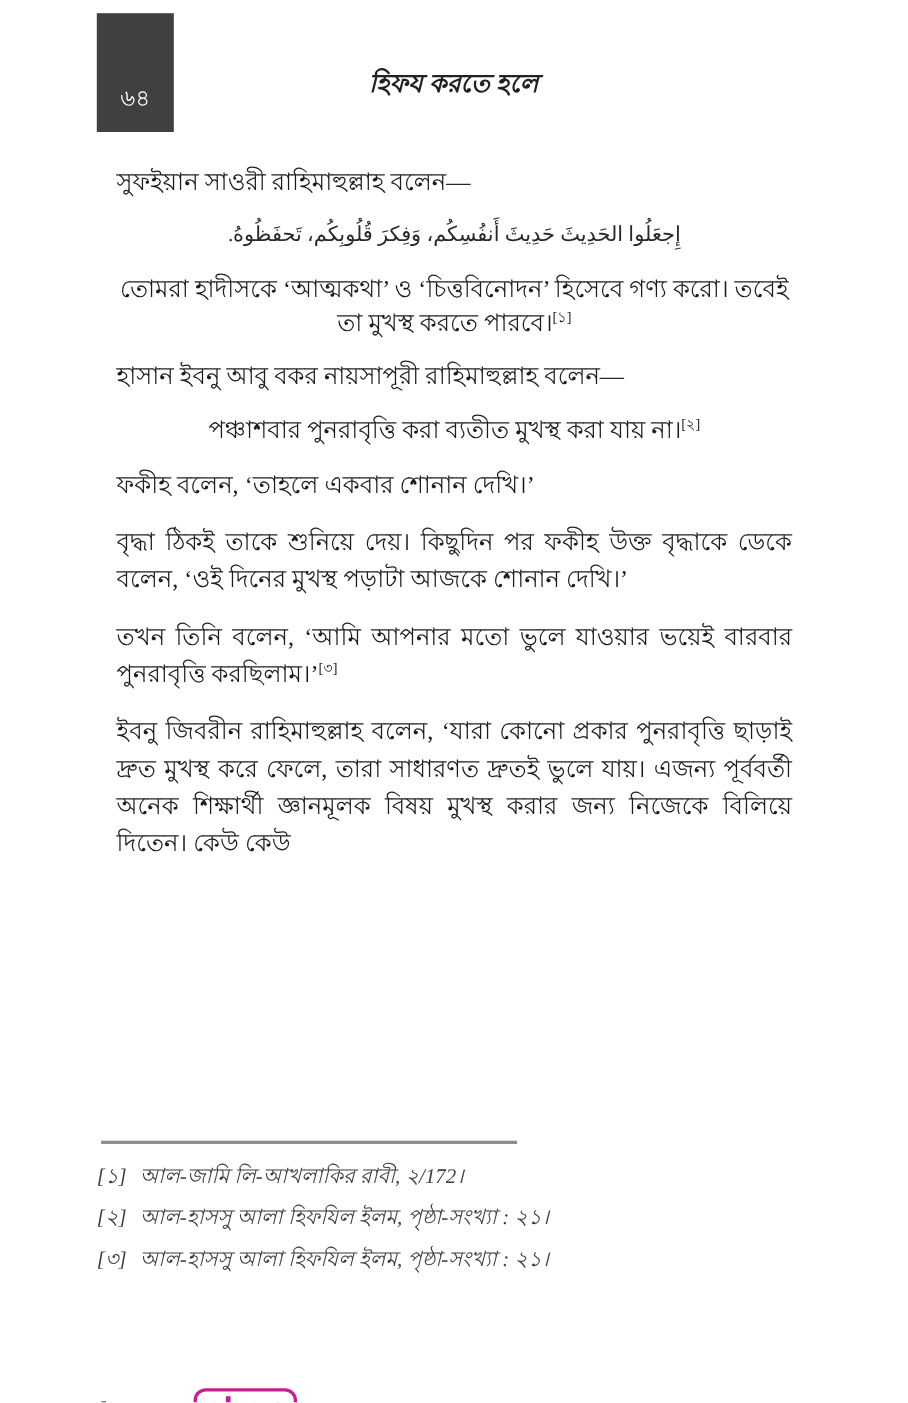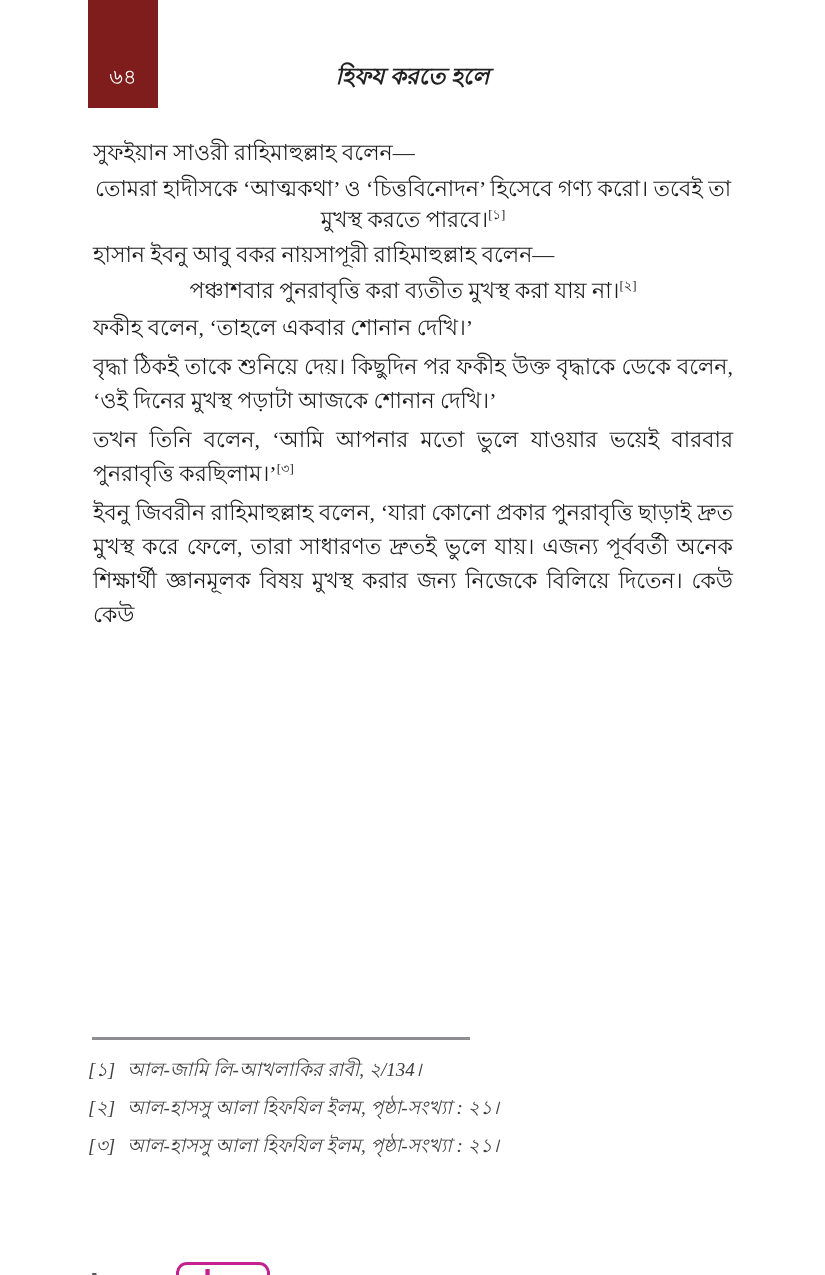--- a/index.html
+++ b/index.html
@@ -9,23 +9,23 @@
     height: 1275px;
     background: #ffffff;
     font-family: "Liberation Serif", "DejaVu Serif", serif;
     color: #1c1c1c;
     overflow: hidden;
   }
 
   
   .pagenum-box {
     position: absolute;
-    left: 88px; top: 0;
+    left: 88px; top: 12px;
     width: 70px; height: 108px;
-    background: #7f1d1d;
+    background: #404040;
     display: flex;
     align-items: flex-end;
     justify-content: center;
     box-sizing: border-box;
     padding-bottom: 12px;
     color: #ffffff;
     font-size: 21px;
   }
 
   
@@ -38,21 +38,21 @@
     color: #222;
     font-weight: bold;
   }
 
   
   .content {
     position: absolute;
     left: 88px; top: 133px;
     width: 650px;
   }
-  .content p { margin: 5px; }
+  .content p { margin: 18px; }
   .intro {
     font-size: 22px;
     line-height: 30px;
   }
   .arabic {
     direction: rtl;
     text-align: center;
     font-size: 19px;
     line-height: 30px;
     margin-top: 25px;
@@ -157,20 +157,21 @@
 
   <div class="pagenum-box">
     <span>৬৪</span>
   </div>
 
   <div class="running-head">হিফয করতে হলে</div>
 
   <div class="content">
     <p class="intro">সুফইয়ান সাওরী রাহিমাহুল্লাহ বলেন—</p>
 
+    <p class="arabic" dir="rtl">إِجعَلُوا الحَدِيثَ حَدِيثَ أَنفُسِكُم، وَفِكرَ قُلُوبِكُم، تَحفَظُوهُ.</p>
 
     <p class="quote"><span>তোমরা হাদীসকে ‘আত্মকথা’ ও ‘চিত্তবিনোদন’ হিসেবে গণ্য করো। তবেই তা মুখস্থ করতে পারবে।</span><sup class="fn-ref">[১]</sup></p>
 
     <p class="intro mt-lg">হাসান ইবনু আবু বকর নায়সাপূরী রাহিমাহুল্লাহ বলেন—</p>
 
 
     <p class="quote"><span>পঞ্চাশবার পুনরাবৃত্তি করা ব্যতীত মুখস্থ করা যায় না।</span><sup class="fn-ref">[২]</sup></p>
 
 
     <p class="body-para mt-sm">ফকীহ বলেন, ‘তাহলে একবার শোনান দেখি।’</p>
@@ -181,21 +182,21 @@
     <p class="body-para mt-sm"><span>তখন তিনি বলেন, ‘আমি আপনার মতো ভুলে যাওয়ার ভয়েই বারবার পুনরাবৃত্তি করছিলাম।’</span><sup class="fn-ref">[৩]</sup></p>
 
     <p class="body-para mt-sm">ইবনু জিবরীন রাহিমাহুল্লাহ বলেন, ‘যারা কোনো প্রকার পুনরাবৃত্তি ছাড়াই দ্রুত মুখস্থ করে ফেলে, তারা সাধারণত দ্রুতই ভুলে যায়। এজন্য পূর্ববর্তী অনেক শিক্ষার্থী জ্ঞানমূলক বিষয় মুখস্থ করার জন্য নিজেকে বিলিয়ে দিতেন। কেউ কেউ</p>
   </div>
 
   <div class="footnote-rule"></div>
 
   <div class="footnotes">
     <div class="footnote">
       <span class="fn-label">[১]</span>
-      <span>আল-জামি লি-আখলাকির রাবী, ২/134।</span>
+      <span>আল-জামি লি-আখলাকির রাবী, ২/172।</span>
     </div>
     <div class="footnote">
       <span class="fn-label">[২]</span>
       <span>আল-হাসসু আলা হিফযিল ইলম, পৃষ্ঠা-সংখ্যা : ২১।</span>
     </div>
     <div class="footnote">
       <span class="fn-label">[৩]</span>
       <span>আল-হাসসু আলা হিফযিল ইলম, পৃষ্ঠা-সংখ্যা : ২১।</span>
     </div>
   </div>

